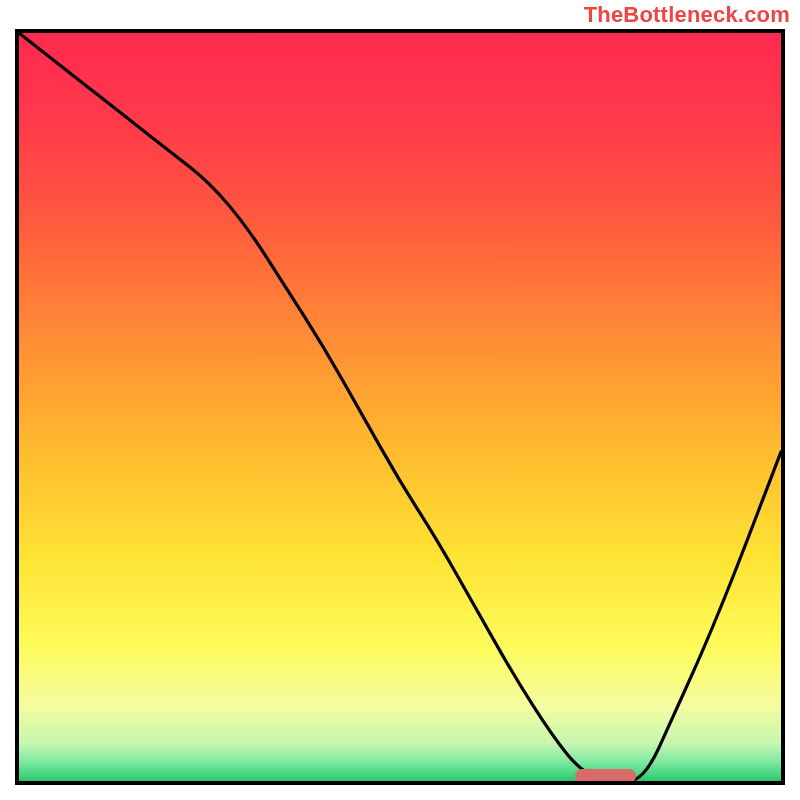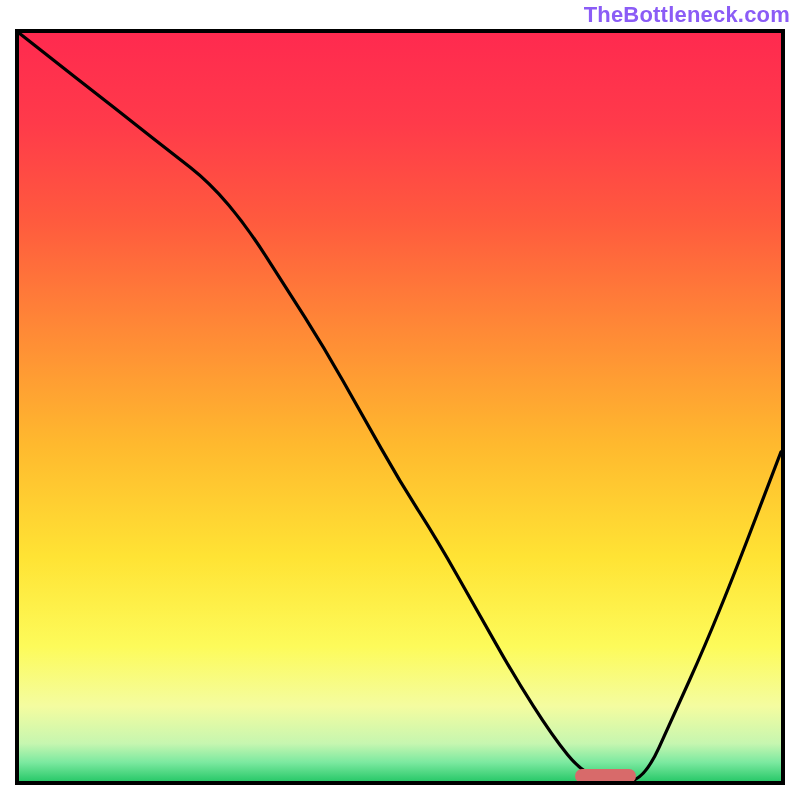--- a/index.html
+++ b/index.html
@@ -10,21 +10,21 @@
     background: #ffffff;
     overflow: hidden;
   }
   .watermark {
     position: absolute;
     top: 2px;
     right: 10px;
     font-family: Arial, Helvetica, sans-serif;
     font-size: 22px;
     font-weight: bold;
-    color: #8b5cf6;
+    color: #ef4444;
     letter-spacing: 0.2px;
     z-index: 10;
   }
   .plot-frame {
     position: absolute;
     left: 15px;
     top: 29px;
     width: 770px;
     height: 756px;
     border: 4px solid #000;

